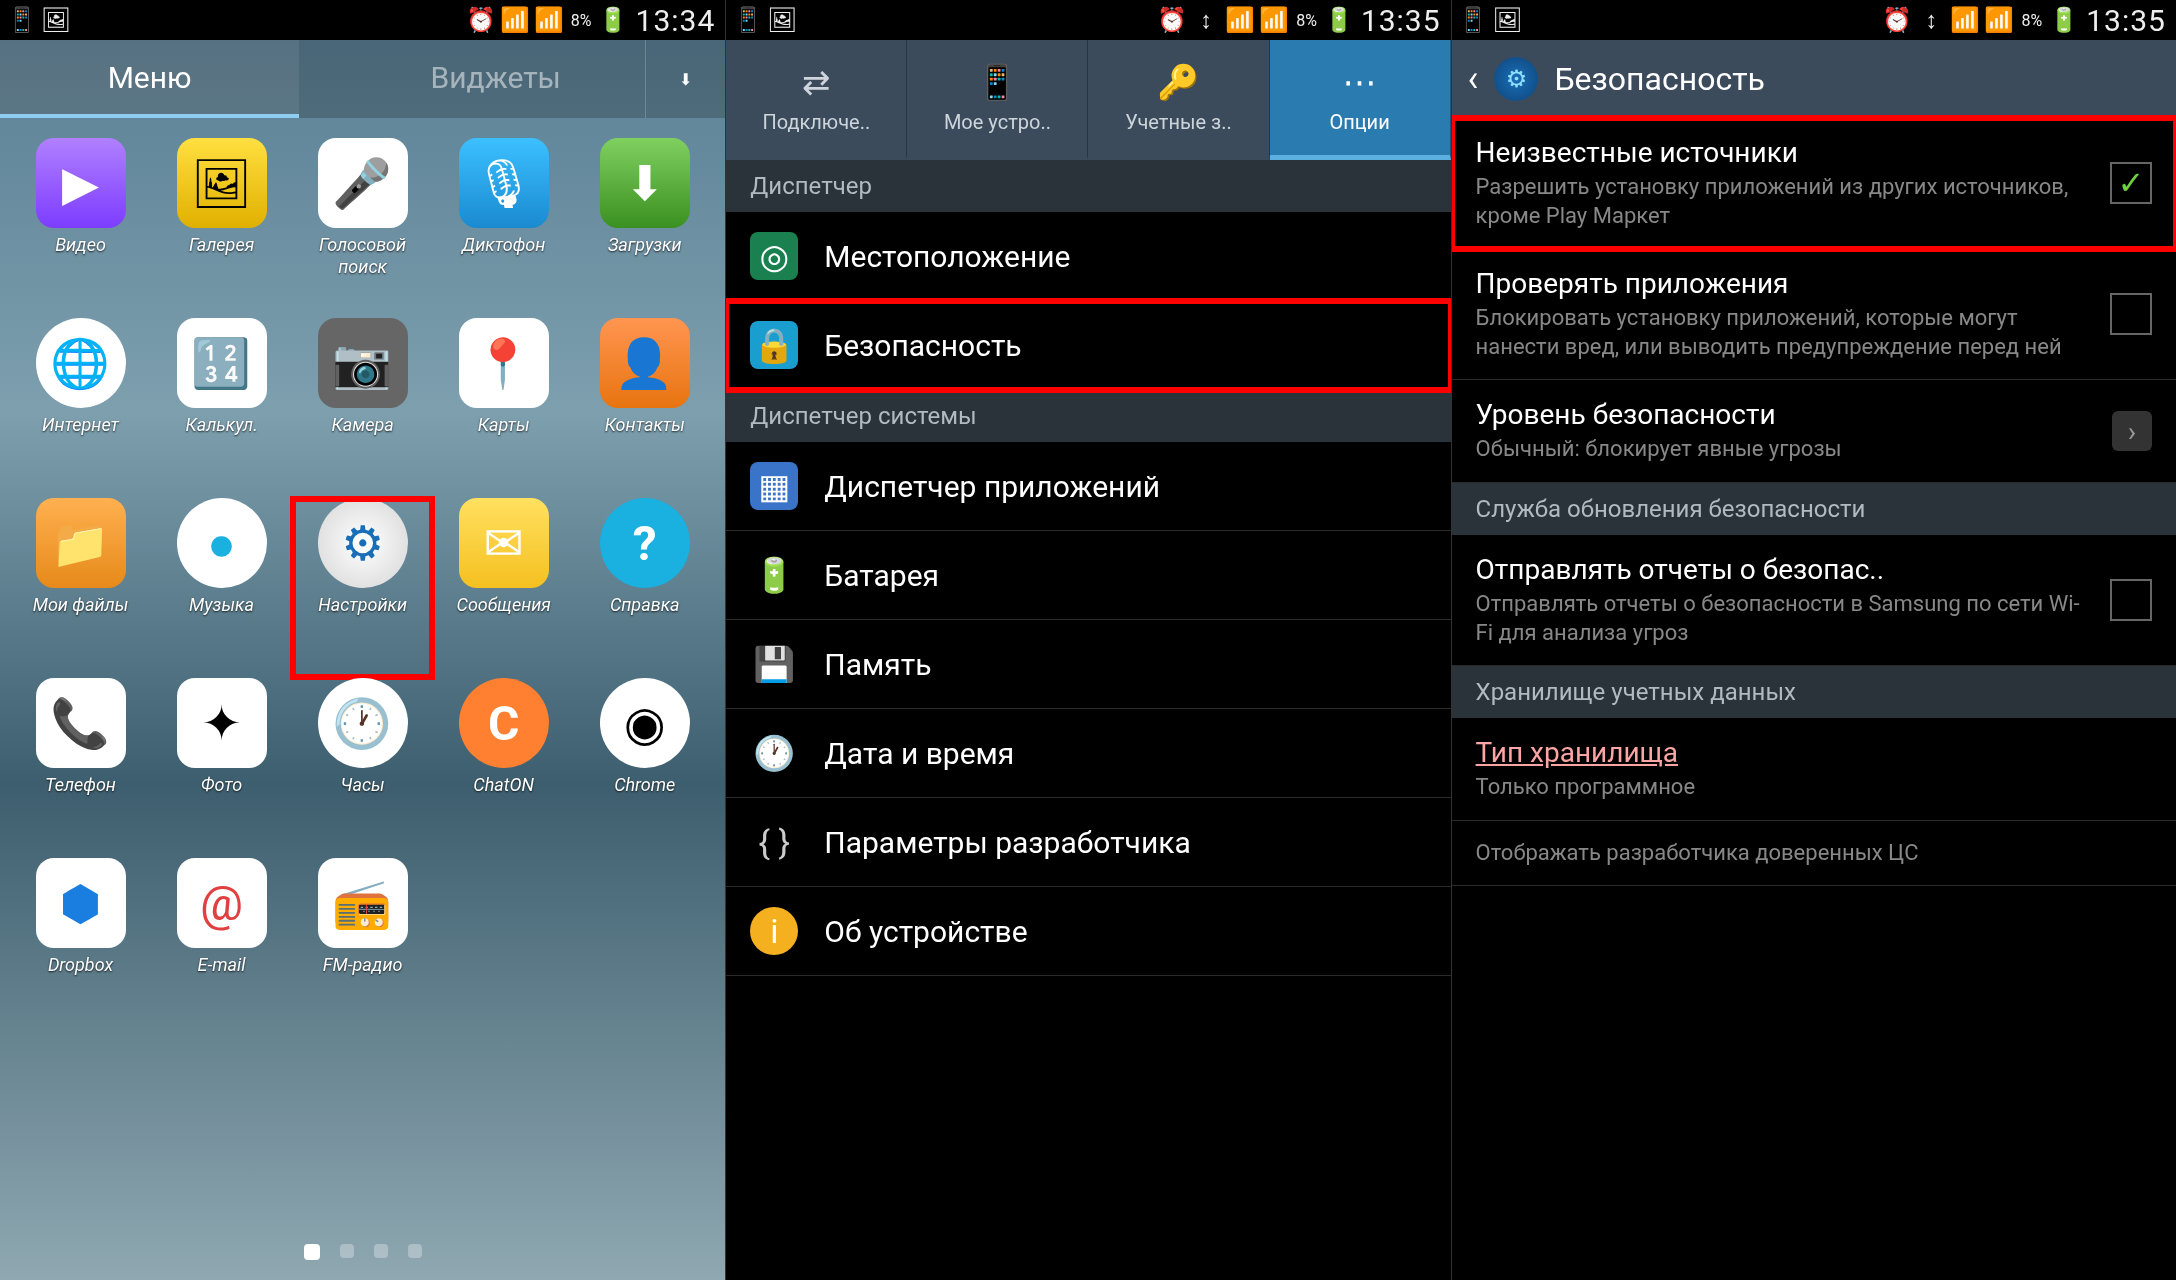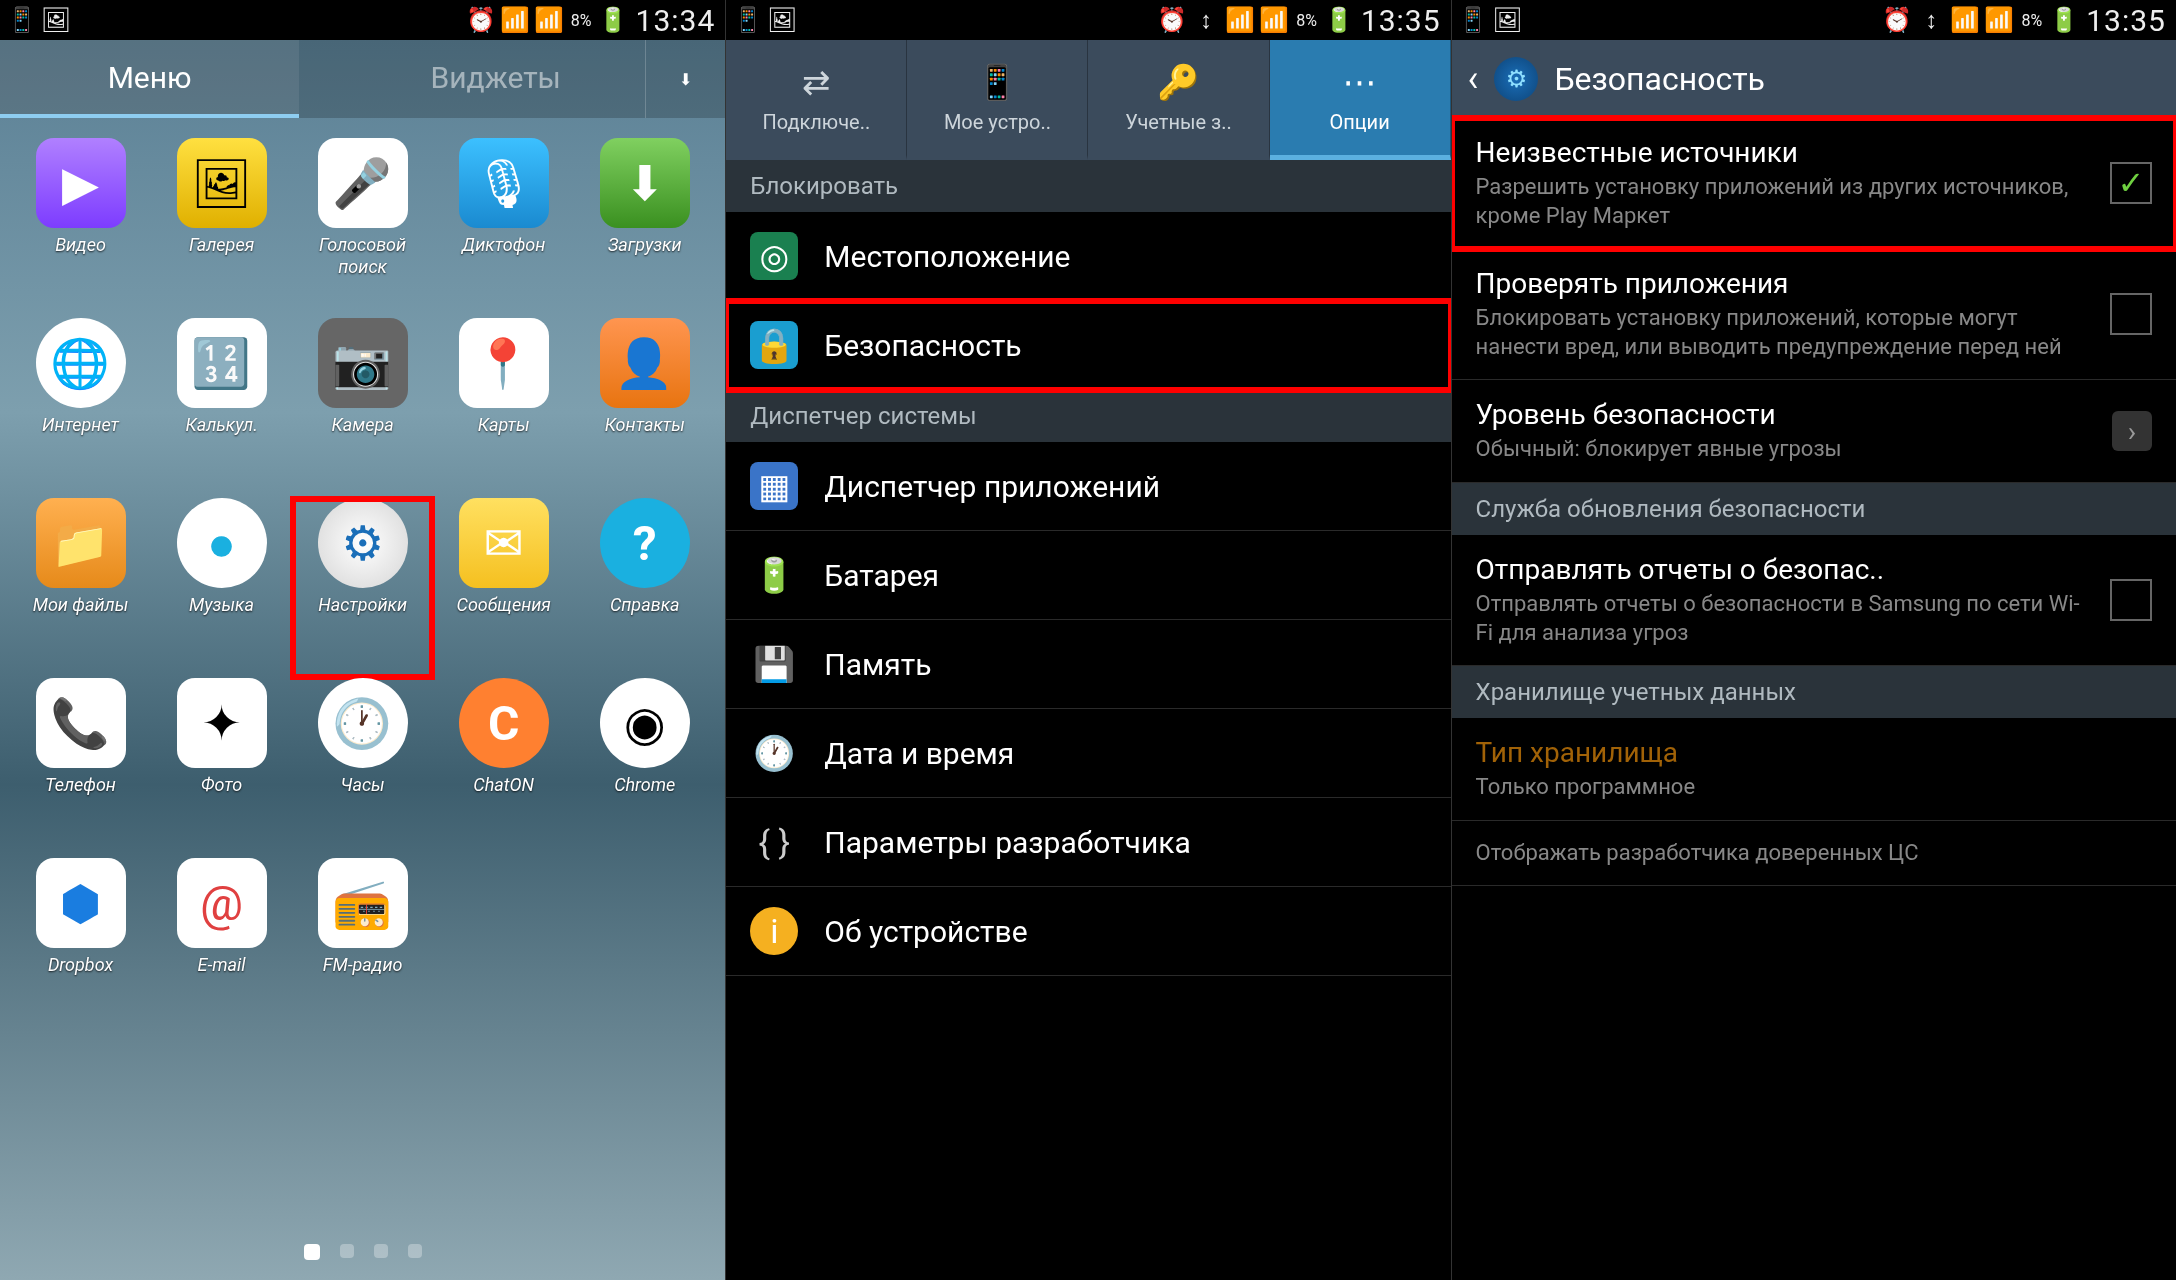--- a/index.html
+++ b/index.html
@@ -205,21 +205,21 @@
   align-items:center;
   padding:18px 24px;
   border-bottom:1px solid #2a2a2a;
   background:#000;
   gap:16px;
 }
 .pref.highlighted { outline: 6px solid #f00; outline-offset:-3px; position:relative; z-index:5;}
 .pref-texts { flex:1; }
 .pref-title { color:#fff; font-size:28px; margin-bottom:4px; }
 .pref-sub { color:#888; font-size:22px; line-height:1.3; }
-.pref.disabled .pref-title { color:#a16207; }
+.pref.disabled .pref-title { color:#fca5a5;text-decoration:underline; }
 .checkbox {
   width:42px; height:42px; border:2px solid #666;
   display:flex; align-items:center; justify-content:center;
   font-size:32px; color:#6fd040;
 }
 .chevron { color:#999; font-size:28px; background:#333; width:40px;height:40px;border-radius:6px;display:flex;align-items:center;justify-content:center;}
 </style>
 </head>
 <body>
 
@@ -380,21 +380,21 @@
         <div class="settings-tab">
           <div class="settings-tab-icon">🔑</div>
           <div>Учетные з..</div>
         </div>
         <div class="settings-tab active">
           <div class="settings-tab-icon">⋯</div>
           <div>Опции</div>
         </div>
       </div>
 
-    <div class="section-header">Блокировать</div>
+    <div class="section-header">Диспетчер</div>
 
     <div class="settings-item">
       <div class="settings-icon" style="background:#1a8050;color:#fff">◎</div>
       <div class="settings-label">Местоположение</div>
     </div>
 
     <div class="settings-item highlighted">
       <div class="settings-icon" style="background:#1a9ed0;color:#fff">🔒</div>
       <div class="settings-label">Безопасность</div>
     </div>

